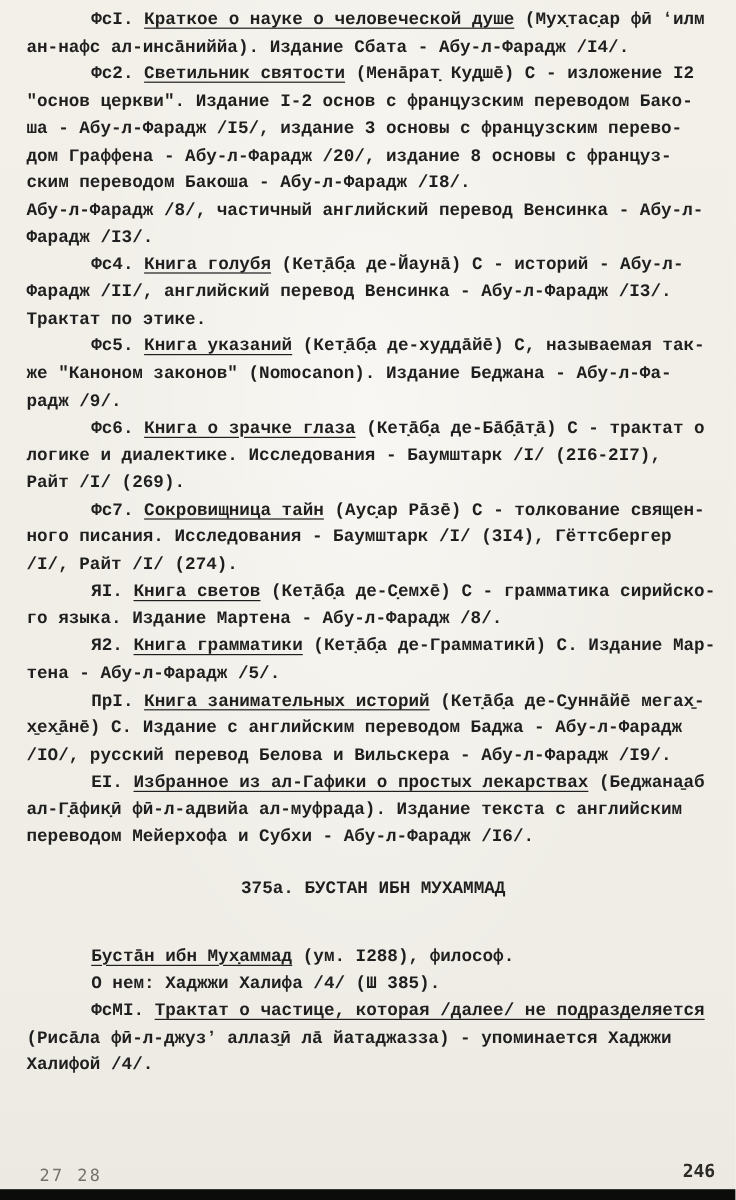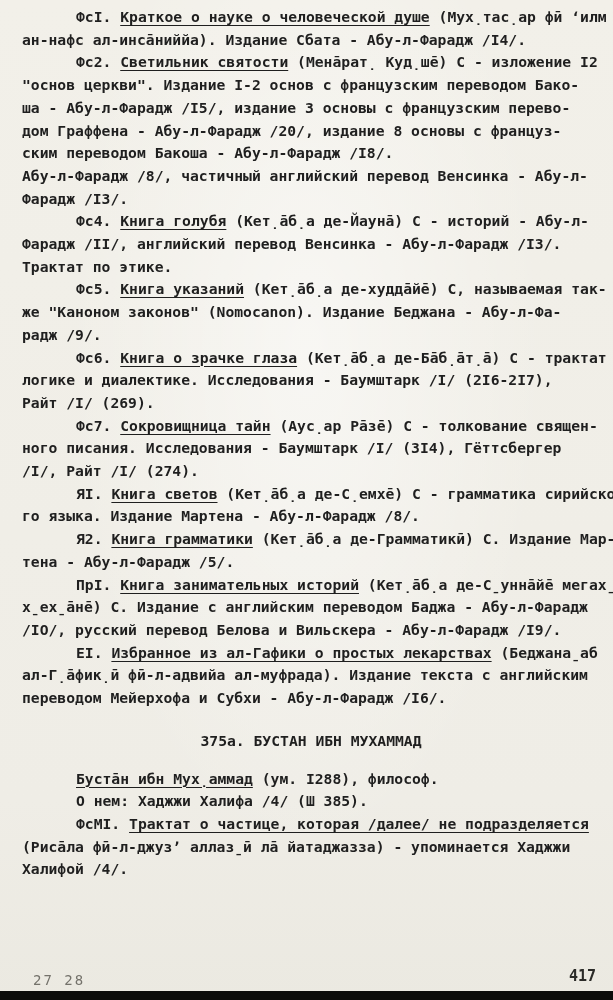--- a/index.html
+++ b/index.html
@@ -20,21 +20,21 @@
     left: 22px;
     top: 6px;
     width: 578px;
     font-size: 14.7px;
     line-height: 22.7px;
     font-weight: 700;
     -webkit-font-smoothing: antialiased;
   }
   .para { margin: 0; }
   .para.center { text-align: center; }
-  .line { white-space: pre; }
+  .line { white-space: pre; font-family: Liberation Mono, monospace; }
   .line.indent { text-indent: 54px; }
   .u {
     text-decoration: underline;
     text-underline-offset: 2.5px;
     text-decoration-thickness: 1.4px;
   }
   .footer-left {
     position: absolute;
     left: 33px;
     top: 972px;
@@ -114,28 +114,28 @@
         <div class="line"><span>/IО/, русский перевод Белова и Вильскера - Абу-л-Фарадж /I9/.</span></div>
       </div>
       <div class="para">
         <div class="line indent"><span>ЕI. </span><span class="u">Избранное из ал-Гафики о простых лекарствах</span><span> (Беджана̱аб</span></div>
         <div class="line"><span>ал-Г̣āфик̣ӣ фӣ-л-адвийа ал-муфрада). Издание текста с английским</span></div>
         <div class="line"><span>переводом Мейерхофа и Субхи - Абу-л-Фарадж /I6/.</span></div>
       </div>
       <div class="para center" style="margin-top: 20px;">
         <div class="line"><span>375а. БУСТАН ИБН МУХАММАД</span></div>
       </div>
-      <div class="para" style="margin-top: 15px;">
+      <div class="para" style="margin-top: 34px;">
         <div class="line indent"><span class="u">Бустāн ибн Мух̣аммад</span><span> (ум. I288), философ.</span></div>
       </div>
       <div class="para">
         <div class="line indent"><span>О нем: Хаджжи Халифа /4/ (Ш 385).</span></div>
       </div>
       <div class="para">
         <div class="line indent"><span>ФсМI. </span><span class="u">Трактат о частице, которая /далее/ не подразделяется</span></div>
         <div class="line"><span>(Рисāла фӣ-л-джузʼ аллаз̱ӣ лā йатаджазза) - упоминается Хаджжи</span></div>
         <div class="line"><span>Халифой /4/.</span></div>
       </div>
     </div>
   <div class="footer-left">27 28</div>
-  <div class="footer-right">417</div>
+  <div class="footer-right">246</div>
   <div class="scan-bar"></div>
 </div>
 
 </body></html>

